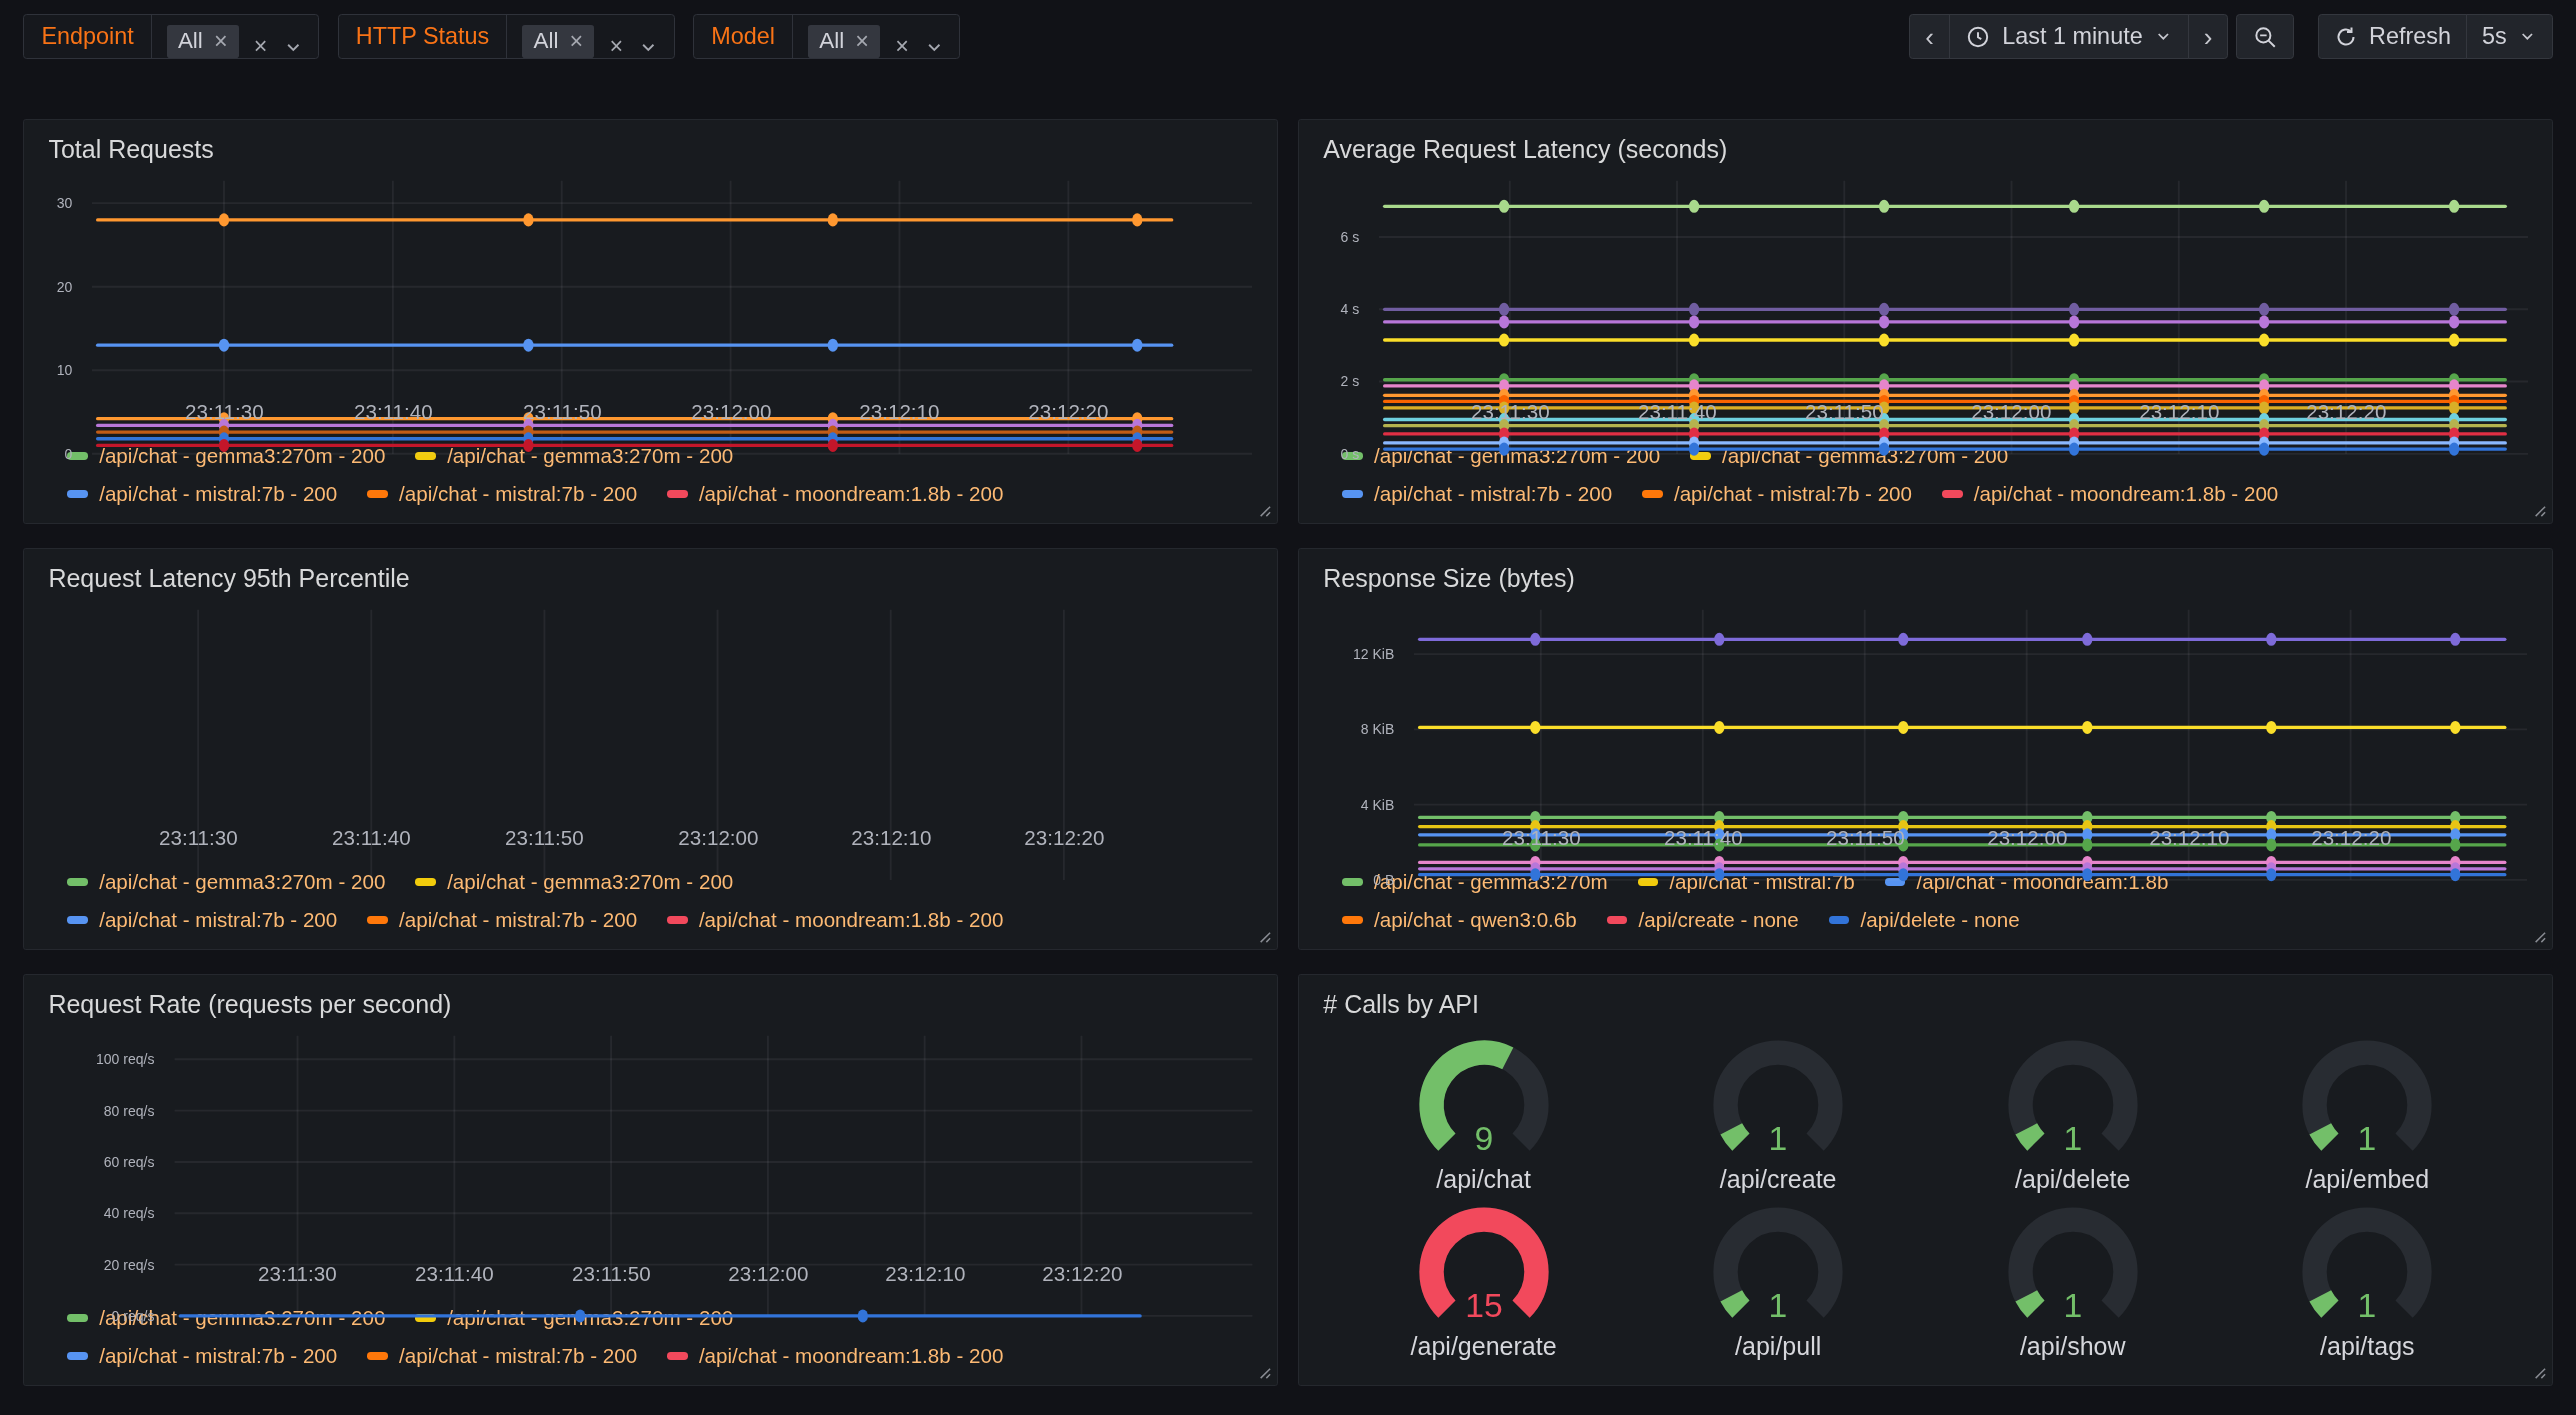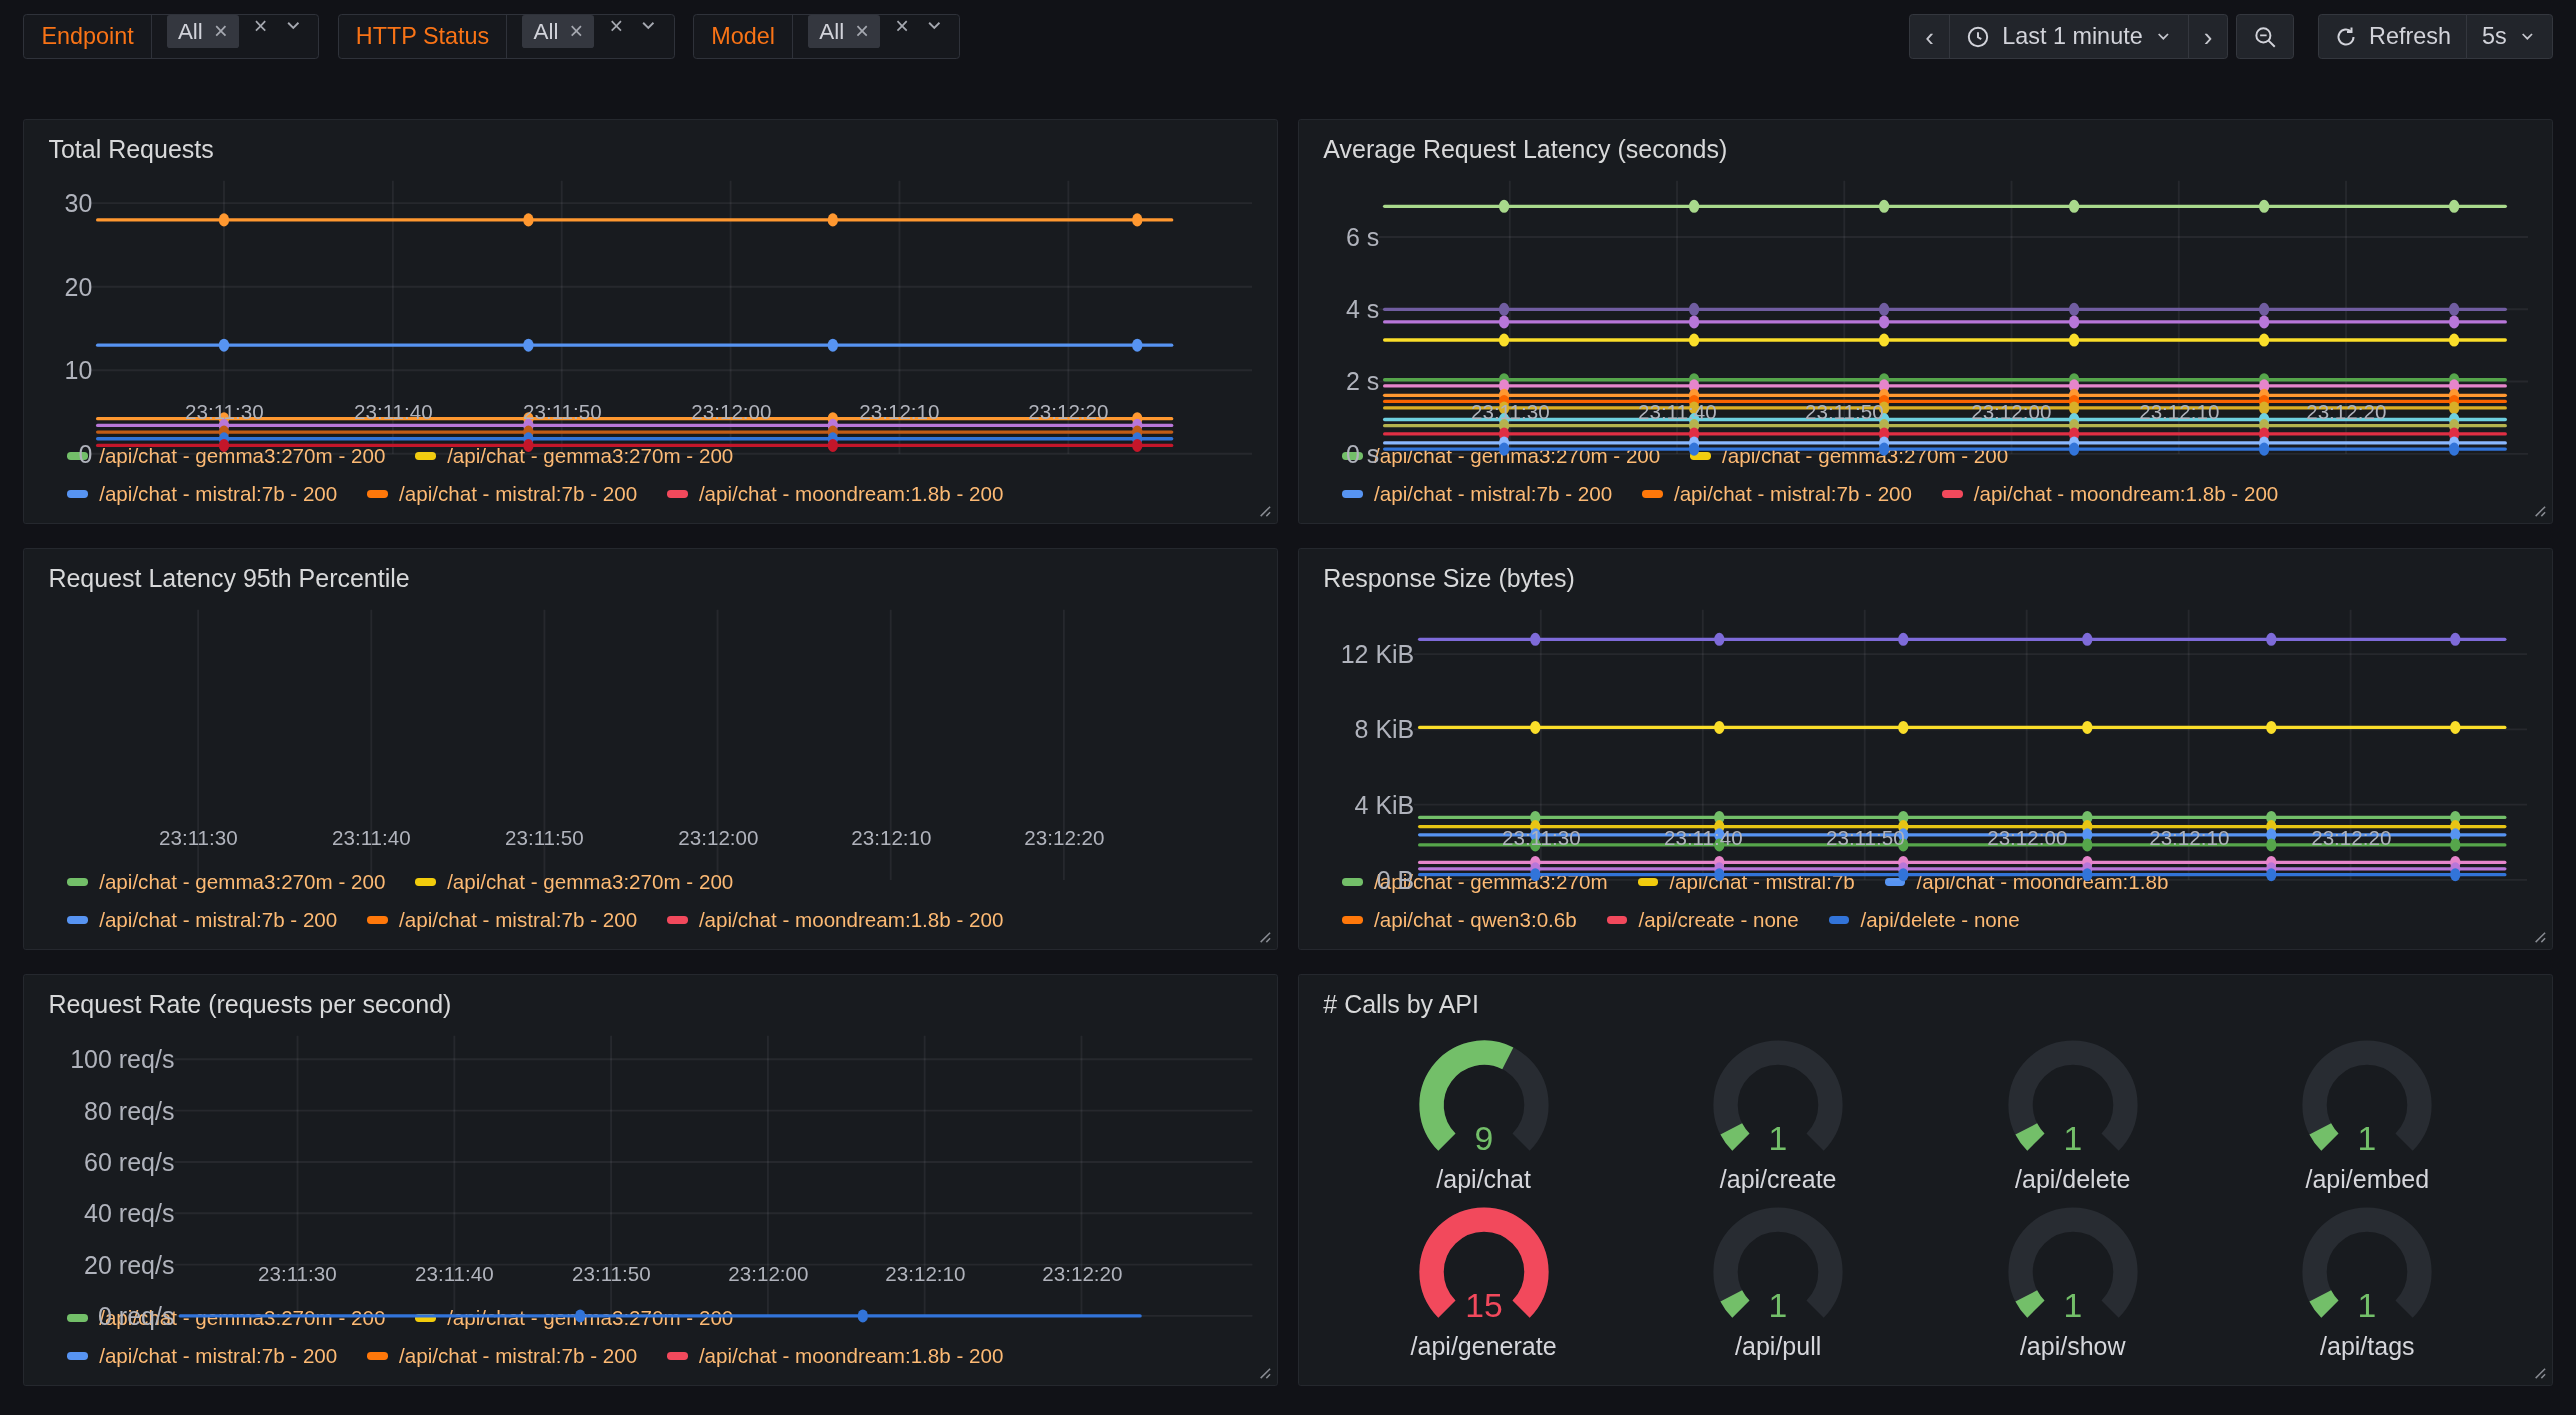--- a/index.html
+++ b/index.html
@@ -9,21 +9,21 @@
     background:#111217;
     font-family:"Liberation Sans", sans-serif;
     color:#ccccdc;
     overflow:hidden;
   }
   
   .topbar { display:flex; justify-content:space-between; align-items:center; padding:13px 23.4px 0 23.4px; height:60px; }
   .filters { display:flex; gap:18.7px; }
   .filter { display:flex; align-items:stretch; border:0.9px solid #2f323a; border-radius:3.7px; background:#16181d; height:45px; }
   .filter-label { display:flex; align-items:center; padding:0 17px; font-size:23.4px; color:#f97316; border-right:0.9px solid #2f323a; }
-  .filter-value { display:flex; align-items:flex-start; gap:15px; padding:0 15px; }
+  .filter-value { display:flex; align-items:flex-end; gap:15px; padding:0 15px; }
   .chip { display:inline-flex; align-items:center; gap:11.2px; background:#34373f; border-radius:2.8px; padding:3.7px 11.2px; font-size:22.4px; color:#d2d3da; cursor:pointer; }
   .chip .x, .fv-x { color:#a5a8b0; font-size:23.4px; line-height:1; cursor:pointer; }
   .fv-chev { color:#a5a8b0; display:flex; align-items:center; }
   .timebar { display:flex; align-items:center; }
   .btn-group { display:flex; }
   .tbtn {
     display:flex; align-items:center; gap:11.2px;
     background:#22252b; border:0.9px solid #34373e; color:#d2d3da;
     font-size:23.4px; height:45px; padding:0 15px; cursor:pointer;
     margin-left:-0.9px; font-family:inherit;
@@ -37,21 +37,21 @@
   
   .dash {
     margin-top:59px; padding:0 23.4px;
     display:grid; grid-template-columns:1fr 1fr;
     grid-template-rows:405px 402px 412px; gap:24px 20.6px;
   }
   .panel { background:#181b1f; border:0.9px solid #25282e; border-radius:2.8px; display:flex; flex-direction:column; position:relative; min-height:0; }
   .ptitle { font-size:25px; font-weight:500; color:#d8d9da; padding:15px 24px 5.6px; cursor:pointer; }
   .chart-body { flex:1; display:grid; grid-template-columns:auto 1fr; grid-template-rows:1fr 37px; padding:7.5px 24px 0 24px; min-height:0; }
   .yaxis { grid-row:1; grid-column:1; position:relative; }
-  .ytick { position:absolute; right:0; transform:translateY(-50%); font-size:25px; color:#b0b3bc; white-space:nowrap; }
+  .ytick { position:absolute; right:20px; transform:translateY(-50%); font-size:14px; color:#b0b3bc; white-space:nowrap; }
   .plot { grid-row:1; grid-column:2; position:relative; cursor:crosshair; }
   .plot svg { position:absolute; inset:0; }
   .xrow { grid-row:2; grid-column:2; position:relative; }
   .xtick { position:absolute; top:8.4px; transform:translateX(-50%); font-size:20.6px; color:#b0b3bc; white-space:nowrap; }
   .legend { padding:1.9px 24px 17px 43px; font-size:20.6px; color:#fdba74; }
   .lrow { display:flex; gap:30px; margin-top:14px; }
   .li { display:inline-flex; align-items:center; gap:11.2px; cursor:pointer; white-space:nowrap; }
   .pill { width:20.6px; height:8.4px; border-radius:3.7px; display:inline-block; flex:none; }
   
   .gauge-grid { flex:1; display:grid; grid-template-columns:repeat(4,1fr); grid-template-rows:1fr 1fr; padding:5.6px 37px 22.4px; }

